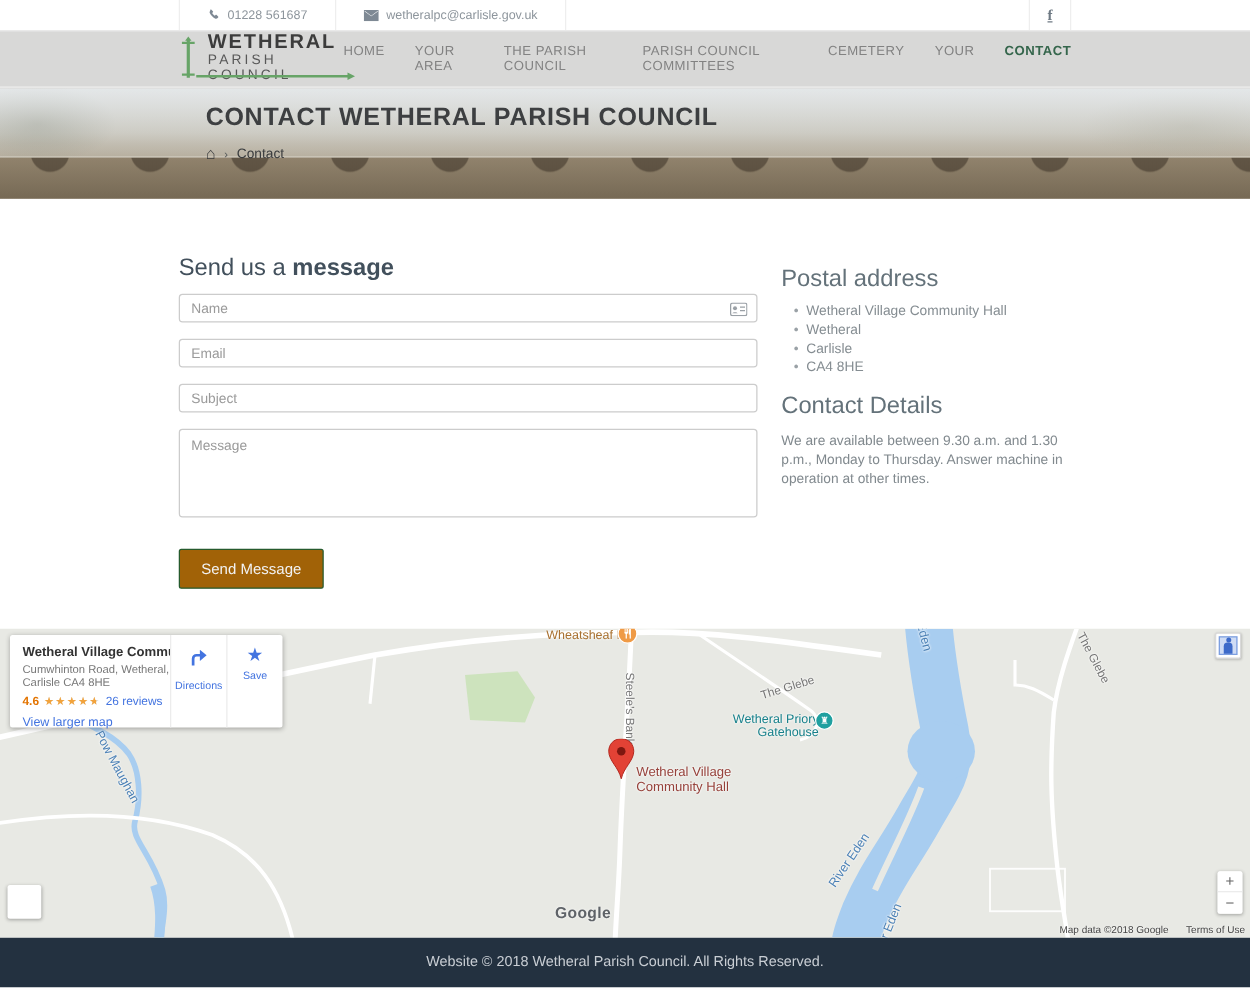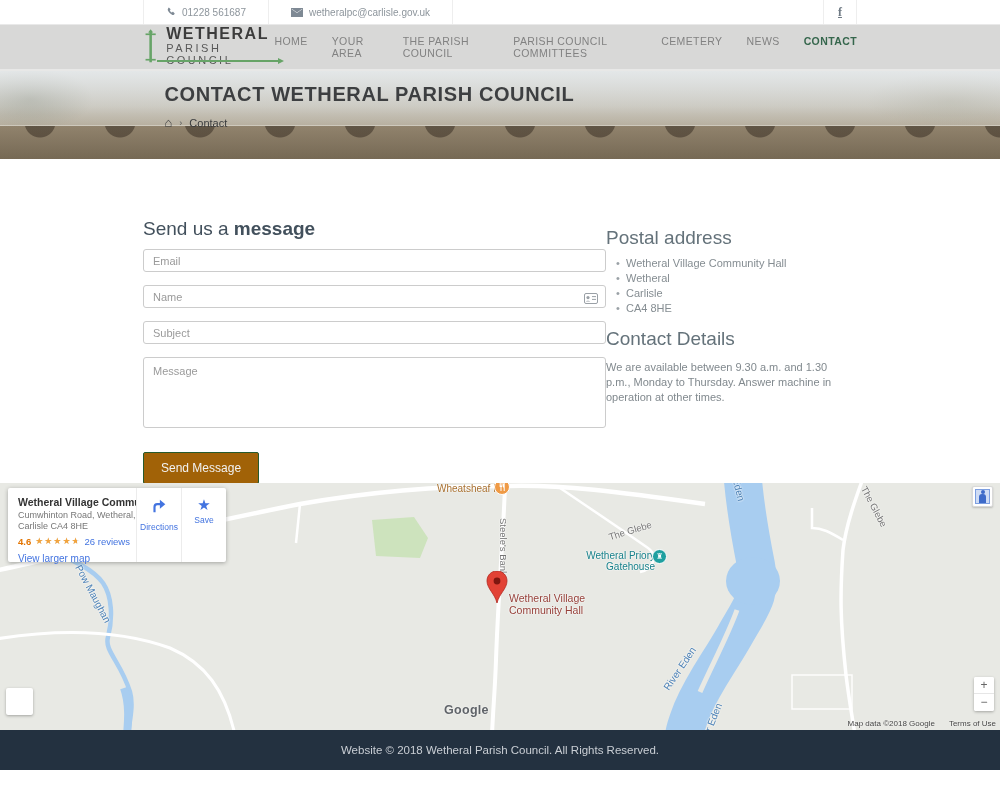--- a/index.html
+++ b/index.html
@@ -47,21 +47,21 @@
   }
   .hero .veil { position:absolute; inset:0; background:linear-gradient(180deg, rgba(236,239,241,0.78), rgba(222,221,214,0.35) 50%, rgba(200,190,170,0.12)); }
   .hero-inner { position:relative; width:714px; margin:0 auto; padding-top:12px; z-index:2; }
   .hero-title { font-size:20px; font-weight:bold; letter-spacing:0.6px; color:#3d3f41; }
   .hero-sub { margin-top:5px; font-size:10.5px; letter-spacing:0.6px; color:#4c4e50; }
   .breadcrumb { margin-top:10px; display:flex; align-items:center; gap:7px; font-size:11px; color:#3a3c3e; }
   .breadcrumb .home { font-size:13px; line-height:1; }
   .breadcrumb .sep { color:#55585a; font-size:9px; }
 
   
-  .content { width:714px; margin:14px auto; padding-top:45px; display:flex; height:296px; }
+  .content { width:714px; margin:0 auto; padding-top:45px; display:flex; gap:19px; height:344px; }
   .col-left { width:463px; }
   .col-right { width:232px; padding-top:9px; }
   .form-title { font-size:19px; font-weight:normal; color:#42505c; margin-bottom:9px; }
   .form-title b { font-weight:bold; }
   .field-wrap { position:relative; margin-bottom:13px; }
   .field { width:100%; height:23px; border:1px solid #cccccc; border-radius:3px; padding:0 9px; font-size:11px; color:#555; font-family:"Liberation Sans",sans-serif; background:#fff; }
   .field::placeholder, textarea.field::placeholder { color:#9a9a9a; opacity:1; }
   textarea.field { height:71px; padding:7px 9px; resize:none; }
   .autofill-icon { position:absolute; right:8px; top:5px; }
   .send-btn { margin-top:7px; background:#a16207; border:1px solid #265a2d; color:#f2f2f2; font-size:12px; padding:8px 17px; border-radius:2px; cursor:pointer; font-family:"Liberation Sans",sans-serif; }
@@ -163,21 +163,21 @@
         <div class="logo-line2">PARISH COUNCIL</div>
       </div>
       <div class="logo-underline"></div>
     </div>
     <nav class="nav">
       <a href="#">HOME</a>
       <a href="#">YOUR AREA</a>
       <a href="#">THE PARISH COUNCIL</a>
       <a href="#">PARISH COUNCIL COMMITTEES</a>
       <a href="#">CEMETERY</a>
-      <a href="#">NEWS</a>
+      <a href="#">YOUR</a>
       <a href="#" class="active">CONTACT</a>
     </nav>
   </div>
 </div>
 
 <div class="hero">
   <div class="veil"></div>
   <div class="arches"></div>
   <div class="hero-inner">
     <div class="hero-title">CONTACT WETHERAL PARISH COUNCIL</div>
@@ -186,36 +186,36 @@
       <span class="sep">›</span>
       <span>Contact</span>
     </div>
   </div>
 </div>
 
 <div class="content">
   <div class="col-left">
     <h1 class="form-title"><span>Send us a </span><b>message</b></h1>
     <form>
-      <div class="field-wrap">
-        <input class="field" type="text" placeholder="Email" style="">
-      </div>
       <div class="field-wrap">
         <input class="field" type="text" placeholder="Name" style="">
         <span class="autofill-icon">
           <svg width="14" height="11" viewBox="0 0 14 11">
               <rect x="0.5" y="0.5" width="13" height="10" rx="1.5" fill="none" stroke="#9aa0a6"></rect>
               <circle cx="4" cy="4.6" r="1.6" fill="#9aa0a6"></circle>
               <path d="M1.8 8.6c.4-1.2 4-1.2 4.4 0z" fill="#9aa0a6"></path>
               <line x1="8" y1="3.6" x2="12" y2="3.6" stroke="#9aa0a6"></line>
               <line x1="8" y1="6.4" x2="12" y2="6.4" stroke="#9aa0a6"></line>
             </svg>
         </span>
       </div>
       <div class="field-wrap">
+        <input class="field" type="text" placeholder="Email" style="">
+      </div>
+      <div class="field-wrap">
         <input class="field" type="text" placeholder="Subject" style="">
       </div>
       <div class="field-wrap">
         <textarea class="field" placeholder="Message" style=""></textarea>
       </div>
       <button type="button" class="send-btn">Send Message</button>
     </form>
   </div>
 
   <div class="col-right">

